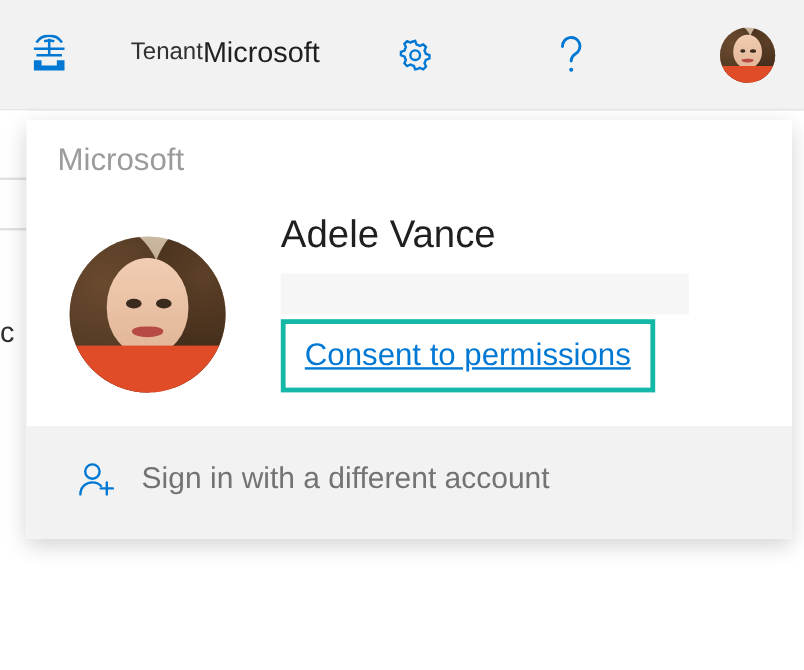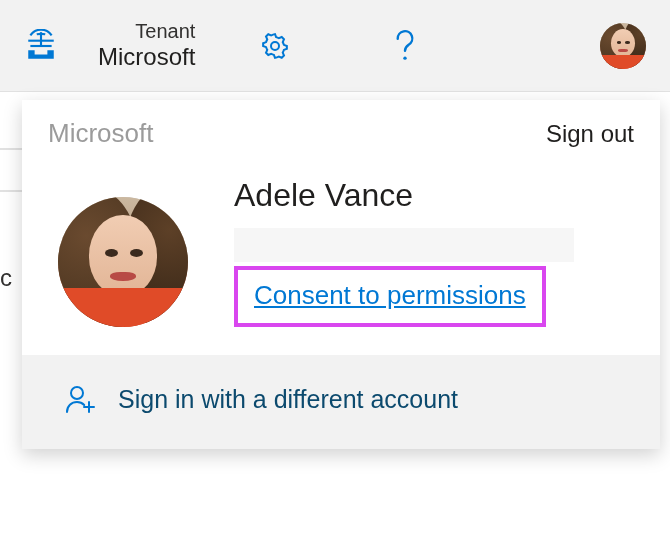--- a/index.html
+++ b/index.html
@@ -1,21 +1,21 @@
 <!DOCTYPE html>
 <html><head>
 <meta charset="utf-8">
 <style>
   *{box-sizing:border-box;margin:0;padding:0;}
   html,body{width:670px;height:558px;font-family:"Segoe UI",Arial,sans-serif;color:#323130;background:#fff;}
   .page{width:670px;height:558px;position:relative;overflow:hidden;}
   
   .topbar{width:670px;height:92px;background:#f2f2f2;border-bottom:1px solid #e1e1e1;display:flex;align-items:center;padding:0 24px;}
   .topbar .brand-icon{color:#0078d4;display:flex;align-items:center;}
-  .tenant-block{margin-left:40px;display:flex;flex-direction:column;line-height:1.2;text-align:right;}
+  .tenant-block{margin-left:51px;display:flex;line-height:1.2;}
   .tenant-label{font-size:20px;color:#323130;font-weight:400;}
   .tenant-name{font-size:24px;color:#201f1e;font-weight:400;}
   .topbar .spacer1{flex:0 0 60px;}
   .icon-btn{width:40px;height:40px;display:flex;align-items:center;justify-content:center;color:#0078d4;}
   .topbar .spacer2{flex:0 0 90px;}
   .avatar-small{width:46px;height:46px;border-radius:50%;overflow:hidden;background:#ccc;margin-left:auto;}
   
   .bg-strip{position:absolute;left:0;top:92px;width:22px;height:420px;background:#fff;}
   .bg-line1{position:absolute;left:0;top:148px;width:22px;height:2px;background:#e1e1e1;}
   .bg-line2{position:absolute;left:0;top:190px;width:22px;height:2px;background:#e1e1e1;}
@@ -23,25 +23,25 @@
   
   .flyout{position:absolute;left:22px;top:100px;width:638px;background:#fff;box-shadow:0 6px 18px rgba(0,0,0,0.18);}
   .fly-top{display:flex;align-items:center;justify-content:space-between;padding:18px 26px 10px 26px;}
   .ms-label{font-size:26px;color:#9b9b9b;font-weight:400;}
   .signout{font-size:24px;color:#201f1e;}
   .profile{display:flex;padding:8px 26px 28px 36px;align-items:flex-end;}
   .avatar-large{width:130px;height:130px;border-radius:50%;background:#ccc;overflow:hidden;flex:0 0 130px;margin-top:10px;}
   .profile-right{margin-left:46px;flex:1;padding-top:10px;}
   .display-name{font-size:32px;color:#201f1e;font-weight:400;}
   .email-mask{width:340px;height:34px;background:#f6f6f6;margin-top:14px;}
-  .consent-box{display:inline-block;border:4px solid #d946ef;padding:10px 16px 12px 16px;margin-top:4px;}
+  .consent-box{display:inline-block;border:4px solid #14b8a6;padding:10px 16px 12px 16px;margin-top:4px;}
   .consent-link{font-size:26px;color:#0078d4;text-decoration:underline;}
   .fly-bottom{background:#f2f2f2;padding:28px 26px 34px 42px;display:flex;align-items:center;}
   .addperson-icon{color:#0078d4;display:flex;align-items:center;}
-  .alt-label{font-size:25px;color:#0c4a6e;margin-left:22px;}
+  .alt-label{font-size:25px;color:#737373;margin-left:22px;}
   
   .portrait{width:100%;height:100%;position:relative;background:linear-gradient(180deg,#cbb8a0 0%,#b79a7e 45%,#e04b28 78%);}
   .portrait .hair-l{position:absolute;left:-6%;top:-6%;width:70%;height:120%;border-radius:50%;background:radial-gradient(circle at 40% 30%,#6a4a2f,#3c2a18);}
   .portrait .hair-r{position:absolute;right:-10%;top:-8%;width:60%;height:110%;border-radius:50%;background:radial-gradient(circle at 60% 30%,#5d4027,#2f2013);}
   .portrait .face{position:absolute;left:24%;top:14%;width:52%;height:62%;border-radius:50% 50% 48% 48%;background:linear-gradient(180deg,#f1cdb3,#e2b596);}
   .portrait .eye{position:absolute;width:10%;height:6%;background:#3b2a1e;border-radius:50%;top:40%;}
   .portrait .eye.l{left:36%;}
   .portrait .eye.r{left:55%;}
   .portrait .lips{position:absolute;left:40%;top:58%;width:20%;height:7%;background:#b84a45;border-radius:40% 40% 50% 50%;}
   .portrait .shirt{position:absolute;left:0;bottom:-4%;width:100%;height:34%;background:#e04b28;}
@@ -98,21 +98,20 @@
   </div>
 
   <div class="bg-strip"></div>
   <div class="bg-line1"></div>
   <div class="bg-line2"></div>
   <div class="bg-c">c</div>
 
   <div class="flyout">
     <div class="fly-top">
       <span class="ms-label">Microsoft</span>
-      <span class="signout">Sign out</span>
     </div>
 
     <div class="profile">
       <div class="avatar-large">
         <div class="portrait">
           <div class="hair-l"></div>
             <div class="hair-r"></div>
             <div class="face"></div>
           <div class="eye l"></div>
             <div class="eye r"></div>

